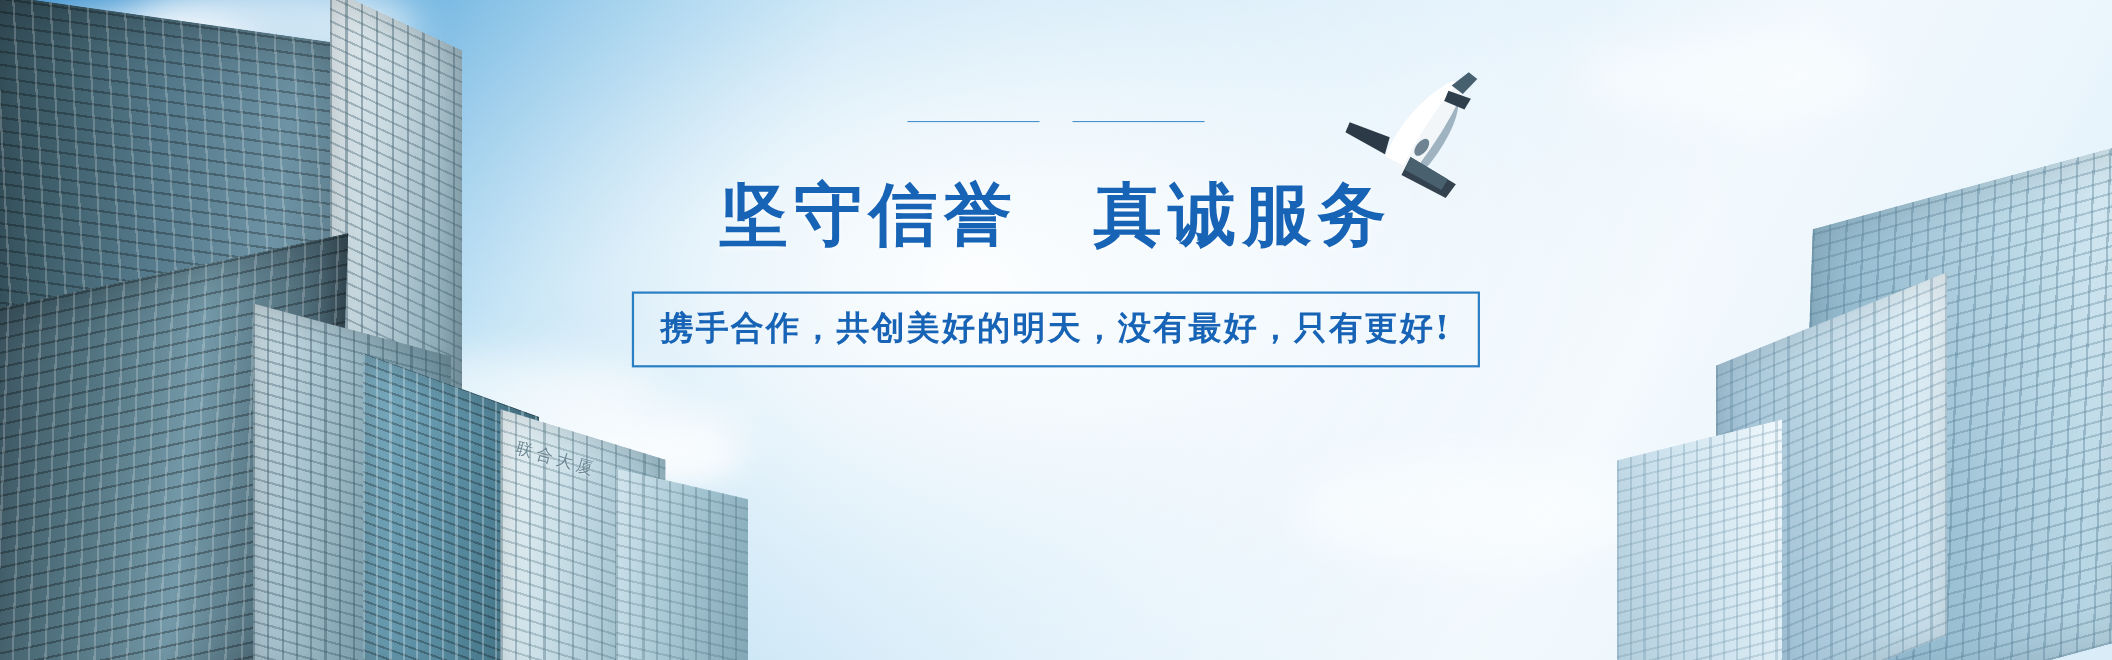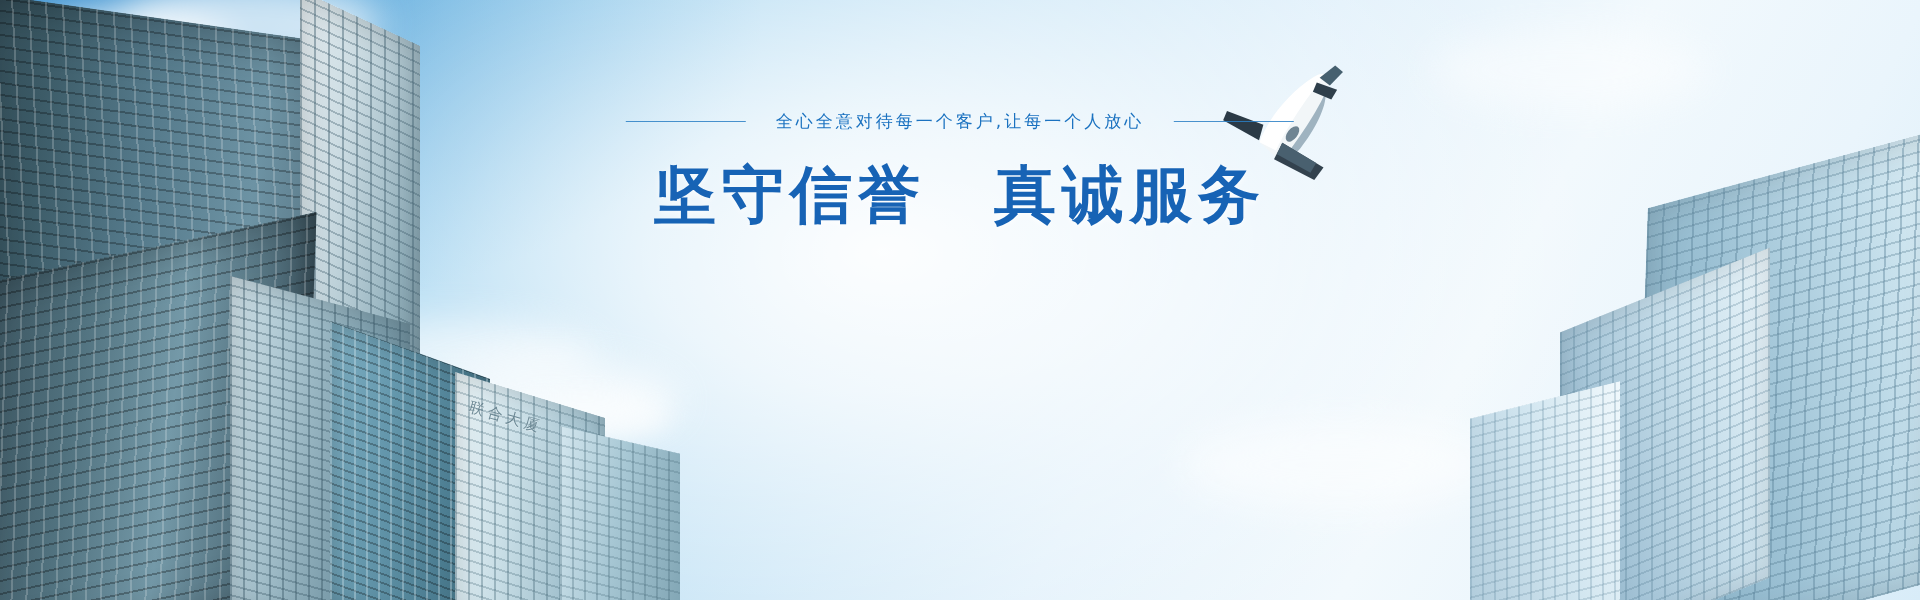--- a/index.html
+++ b/index.html
@@ -322,21 +322,23 @@
 
     <path d="M106 18 L124 30 L116 38 L100 26 Z" fill="#2f3f4b"></path>
 
     <ellipse cx="70" cy="62" rx="9" ry="5" transform="rotate(-38 70 62)" fill="#6f8492"></ellipse>
   </svg>
 
   <div class="content">
 
     <div class="tagline-row">
       <span class="rule"></span>
-      <span class="tagline">全心全意对待每一个客户,让每一个人放心</span>
       <span class="rule"></span>
     </div>
 
     <div class="headline">坚守信誉　真诚服务</div>
 
+    <div class="subtitle-box">
+      <div class="subtitle">携手合作，共创美好的明天，没有最好，只有更好!</div>
+    </div>
 
   </div>
 </div>
 
 </body></html>

